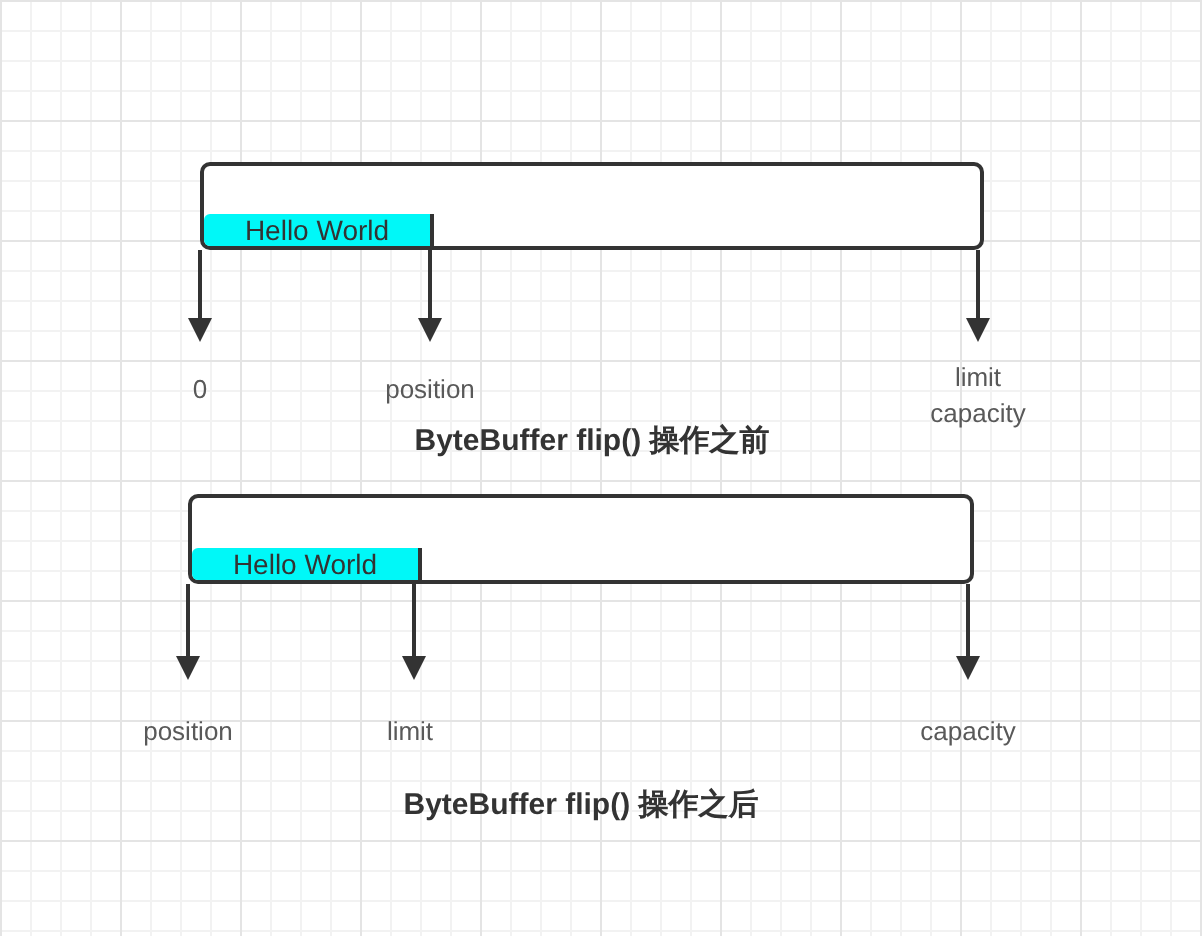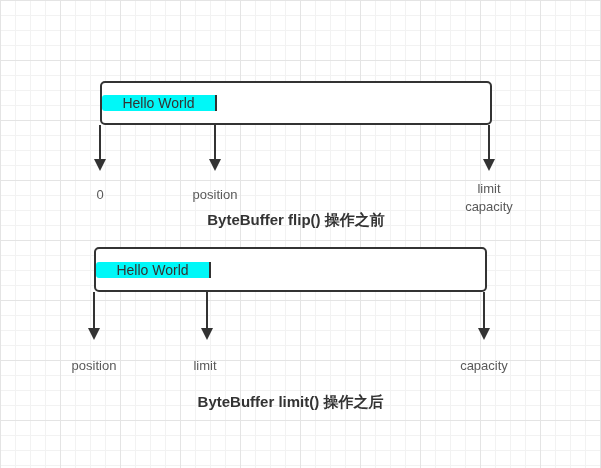--- a/index.html
+++ b/index.html
@@ -20,21 +20,21 @@
     background-size: 60px 60px, 60px 60px, 15px 15px, 15px 15px;
     overflow: hidden;
   }
   .bar {
     position: absolute;
     box-sizing: border-box;
     background: #ffffff;
     border: 2px solid #333333;
     border-radius: 5px;
     display: flex;
-    align-items: center;
+    align-items: flex-end;
   }
   .filled {
     box-sizing: border-box;
     width: 115px;
     background: #00f8f8;
     border-right: 2px solid #333333;
     border-radius: 3px 0 0 3px;
     display: flex;
     align-items: center;
     justify-content: center;
@@ -123,16 +123,16 @@
     <div class="marker-label" style="left:39px; top:357px;">
       <span>position</span>
     </div>
     <div class="marker-label" style="left:150px; top:357px;">
       <span>limit</span>
     </div>
     <div class="marker-label" style="left:429px; top:357px;">
       <span>capacity</span>
     </div>
 
-    <div class="caption" style="left:94px; top:393px; width:393px;">ByteBuffer limit() 操作之后</div>
+    <div class="caption" style="left:94px; top:393px; width:393px;">ByteBuffer flip() 操作之后</div>
   </section>
 
 </div>
 
 </body></html>

